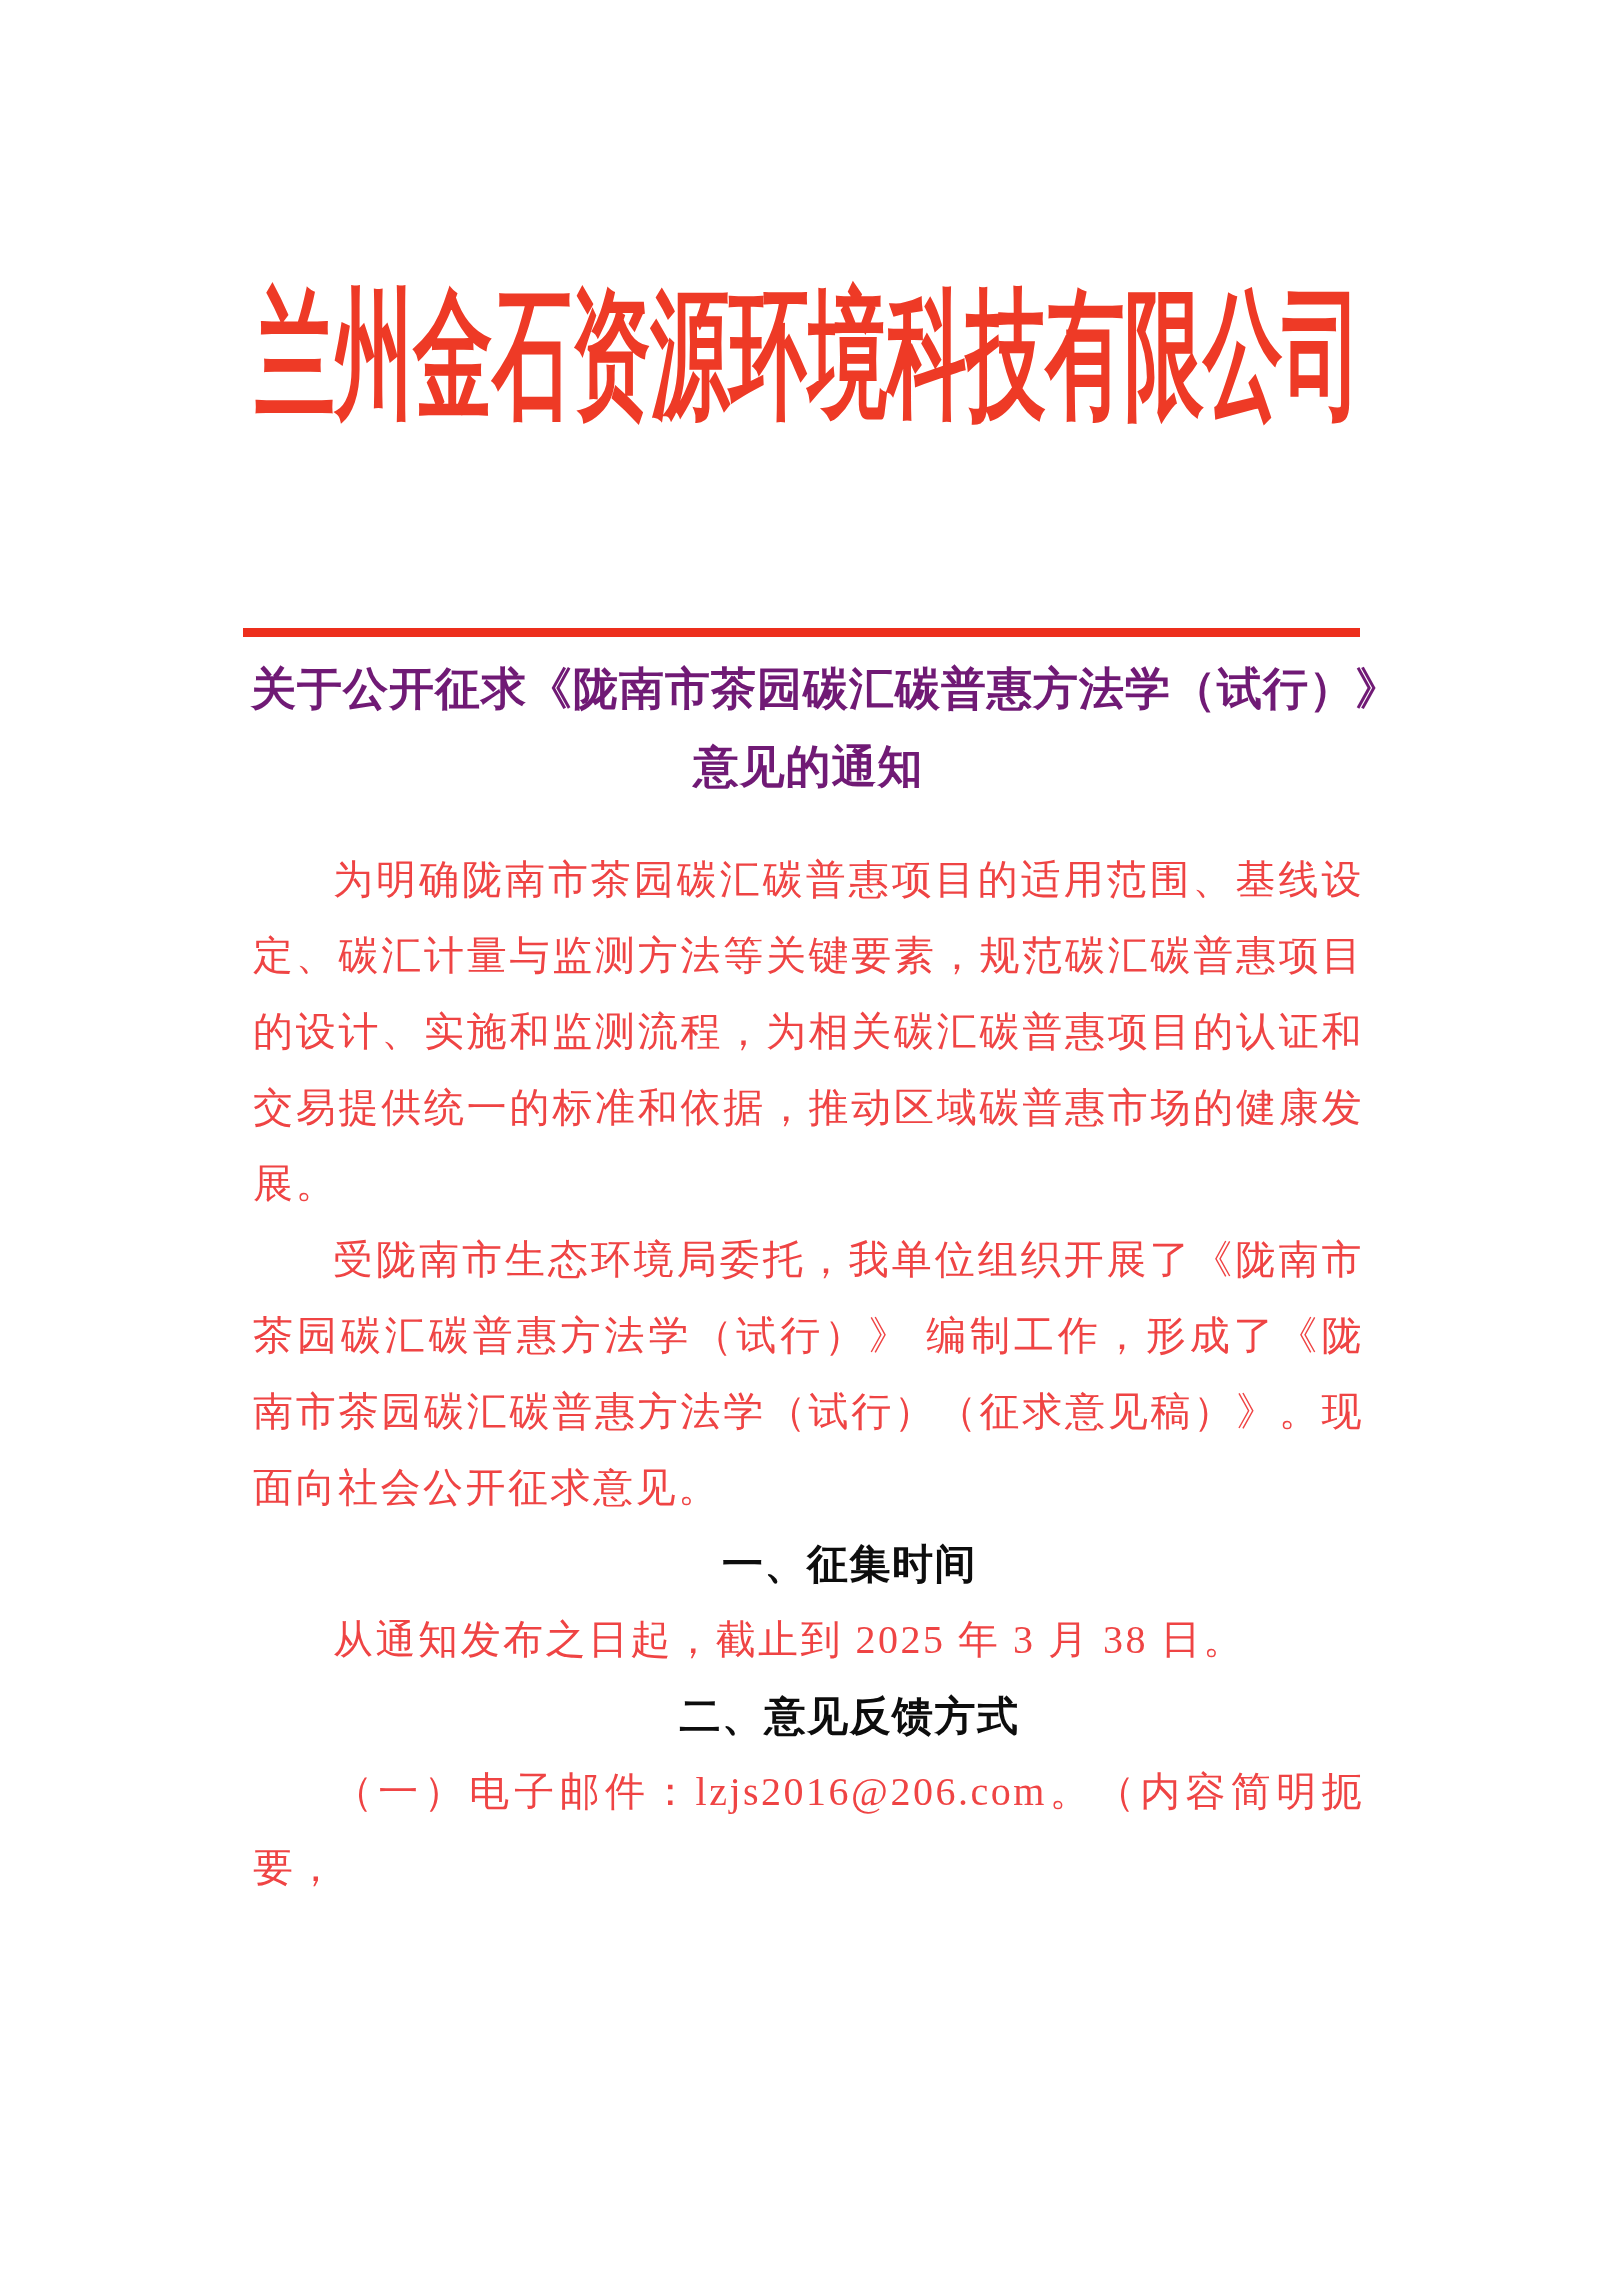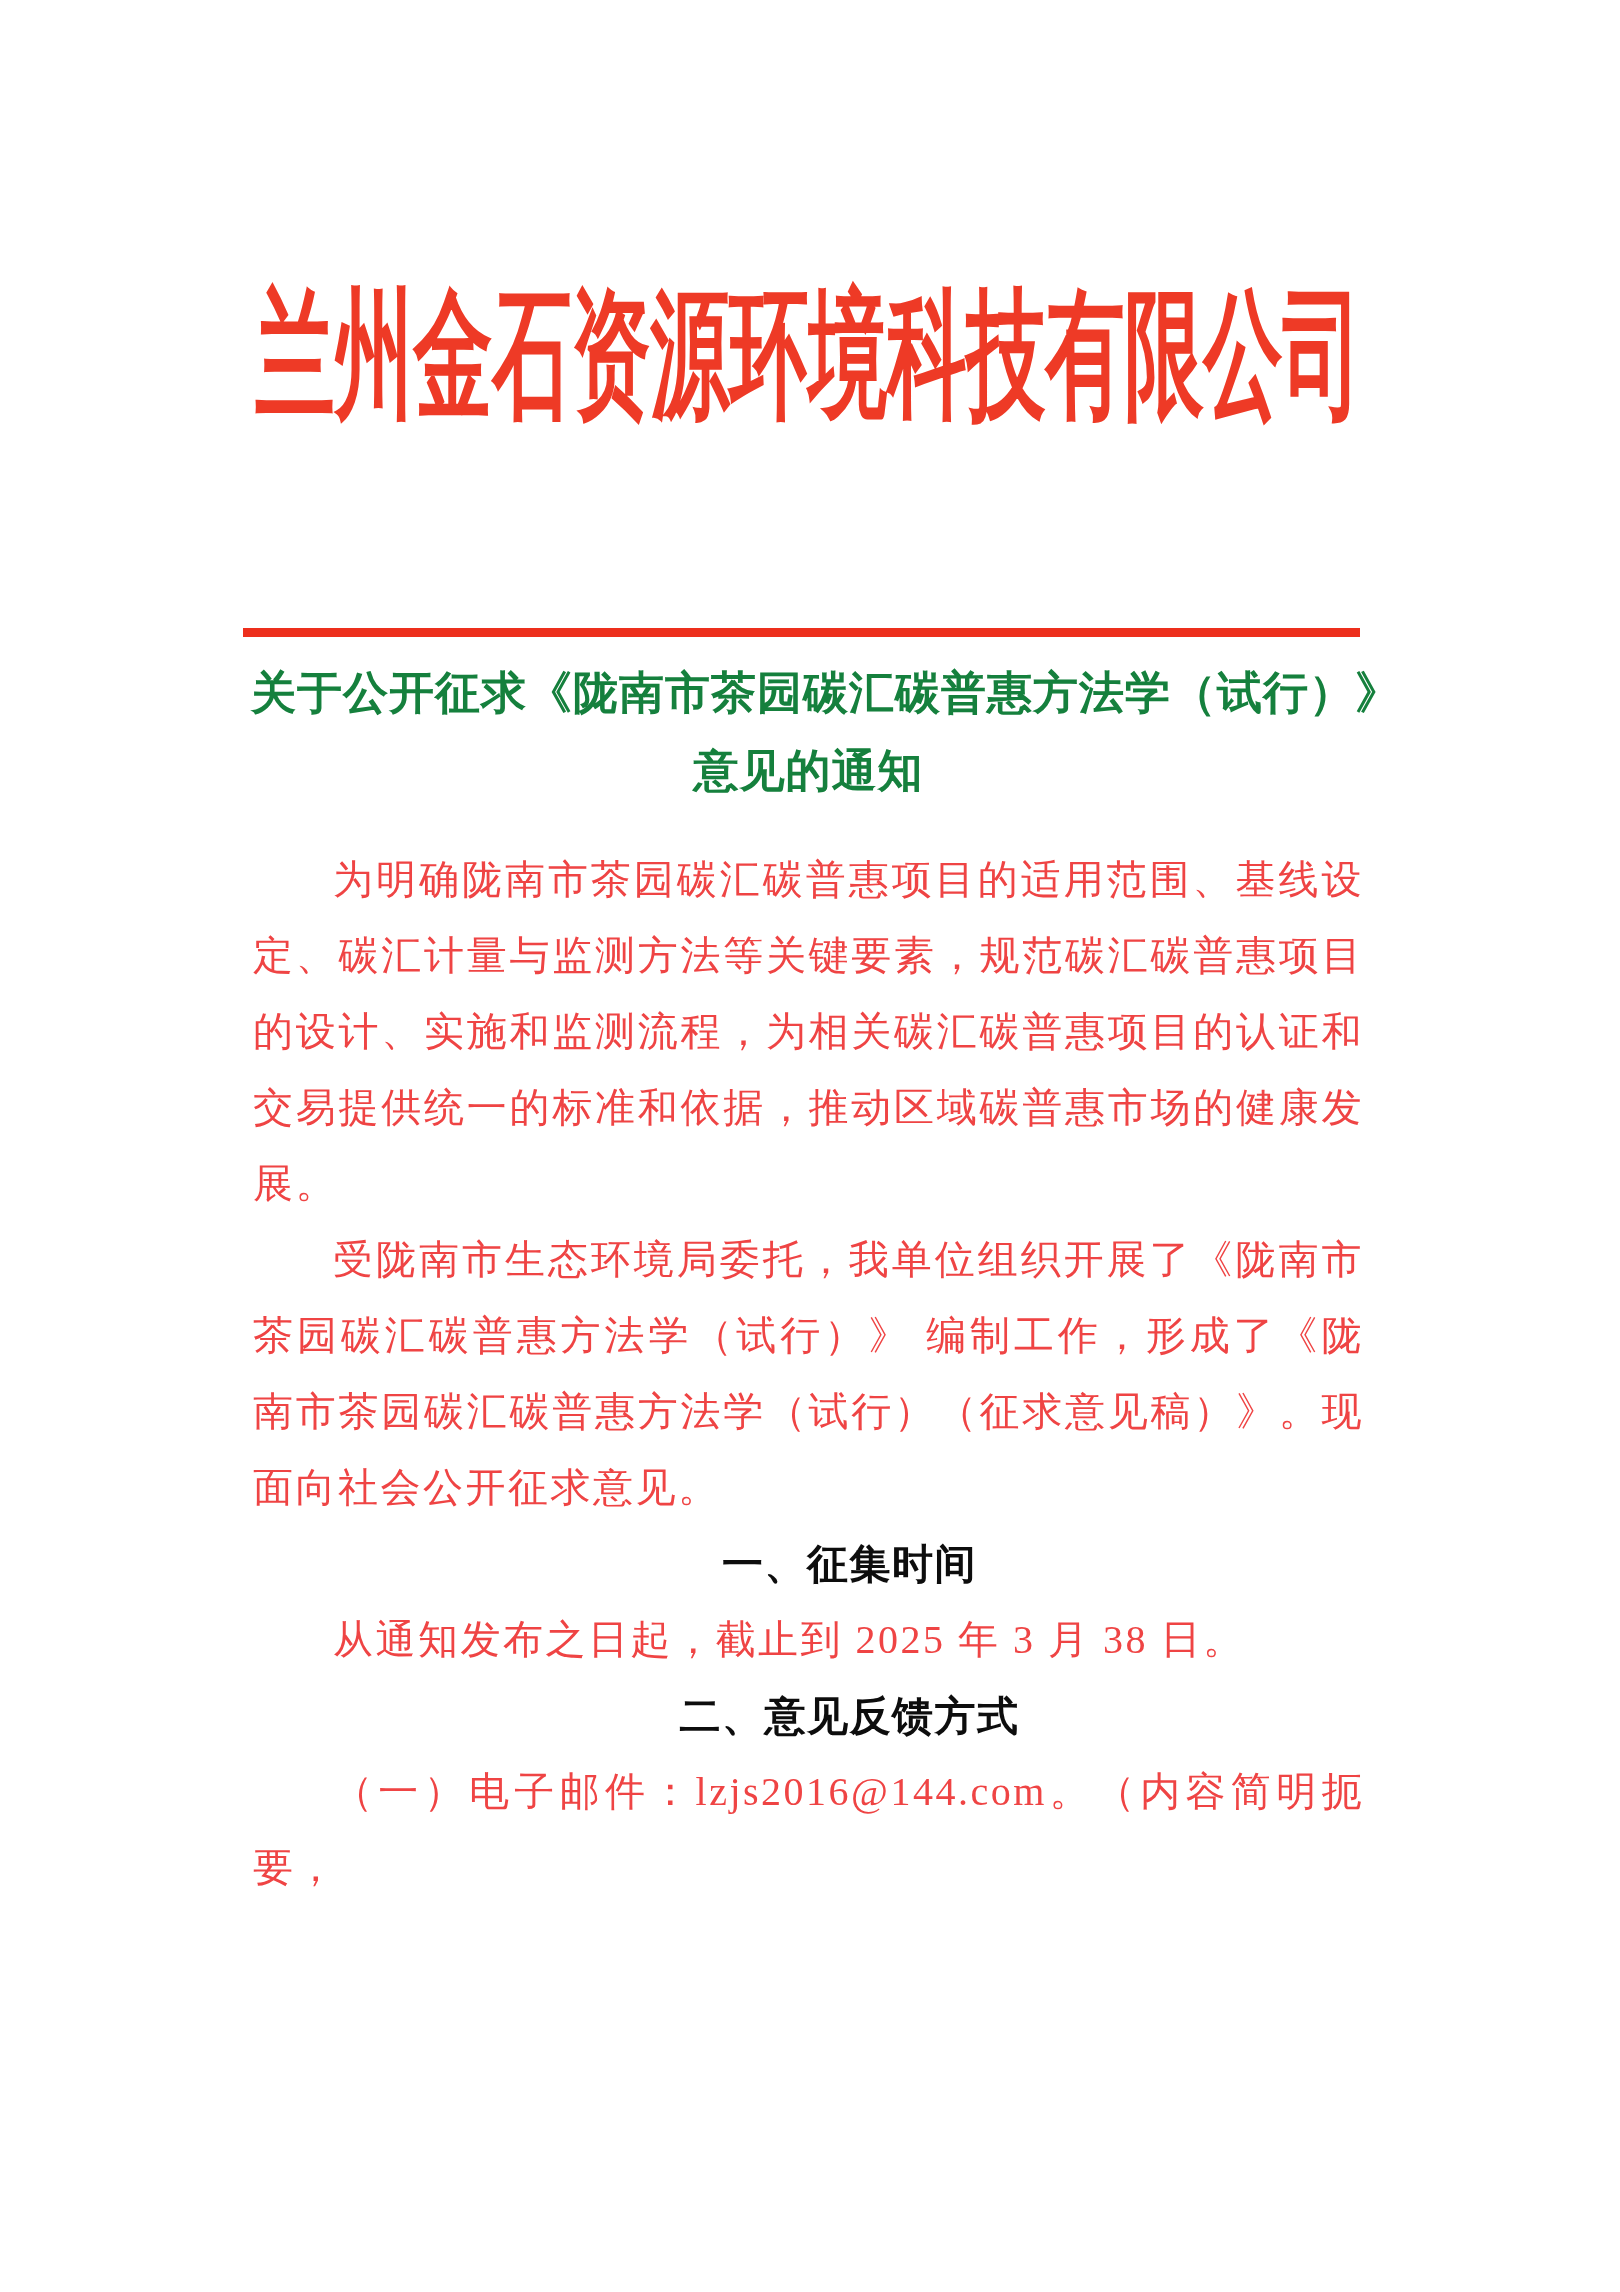--- a/index.html
+++ b/index.html
@@ -49,25 +49,25 @@
     top: 628px;
     left: -7.8px;
     width: 1117px;
     height: 8.8px;
   }
   .doc-title-line {
     position: absolute;
     left: 0;
     width: 100%;
     text-align: center;
-    font-family: Liberation Sans, sans-serif;
+    font-family: Liberation Mono, monospace;
     font-weight: 700;
     font-size: 45px;
     line-height: 63px;
-    color: #15803d;
+    color: #701a75;
     white-space: nowrap;
     letter-spacing: 1px;
   }
   .doc-title-line.line1 { top: 661px; }
   .doc-title-line.line2 { top: 739px; }
   .notice-body {
     position: absolute;
     top: 842px;
     left: 2px;
     width: 1111px;
@@ -106,18 +106,18 @@
 
     <div class="doc-title-line line1">关于公开征求《陇南市茶园碳汇碳普惠方法学（试行）》</div>
     <div class="doc-title-line line2">意见的通知</div>
 
     <div class="notice-body">
       <p class="para">为明确陇南市茶园碳汇碳普惠项目的适用范围、基线设定、碳汇计量与监测方法等关键要素，规范碳汇碳普惠项目的设计、实施和监测流程，为相关碳汇碳普惠项目的认证和交易提供统一的标准和依据，推动区域碳普惠市场的健康发展。</p>
       <p class="para">受陇南市生态环境局委托，我单位组织开展了《陇南市茶园碳汇碳普惠方法学（试行）》 编制工作，形成了《陇南市茶园碳汇碳普惠方法学（试行）（征求意见稿）》。现面向社会公开征求意见。</p>
       <p class="para heading">一、征集时间</p>
       <p class="para">从通知发布之日起，截止到 2025 年 3 月 38 日。</p>
       <p class="para heading">二、意见反馈方式</p>
-      <p class="para">（一）电子邮件：lzjs2016@144.com。（内容简明扼要，</p>
+      <p class="para">（一）电子邮件：lzjs2016@206.com。（内容简明扼要，</p>
     </div>
 
   </div>
 </div>
 
 
 </body></html>

